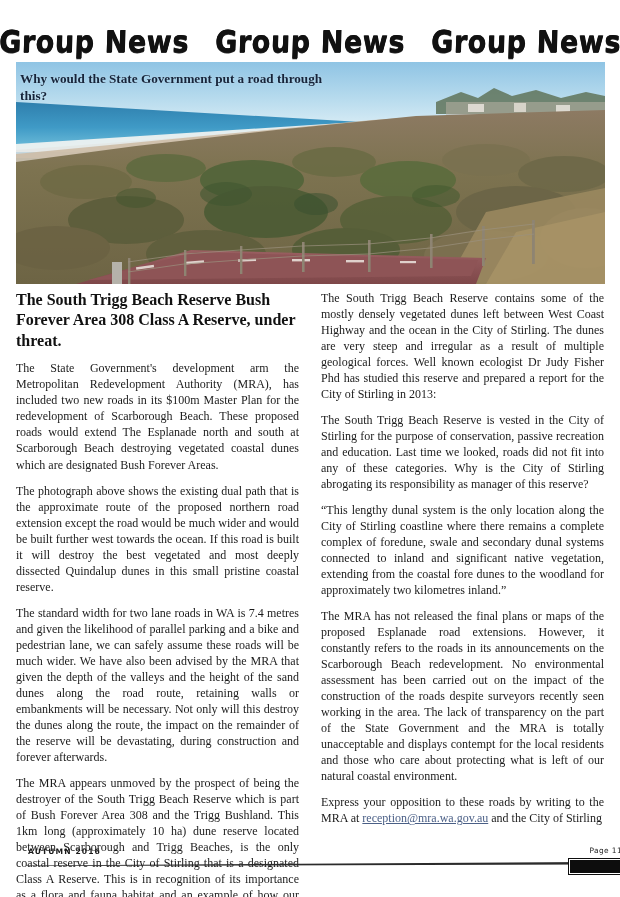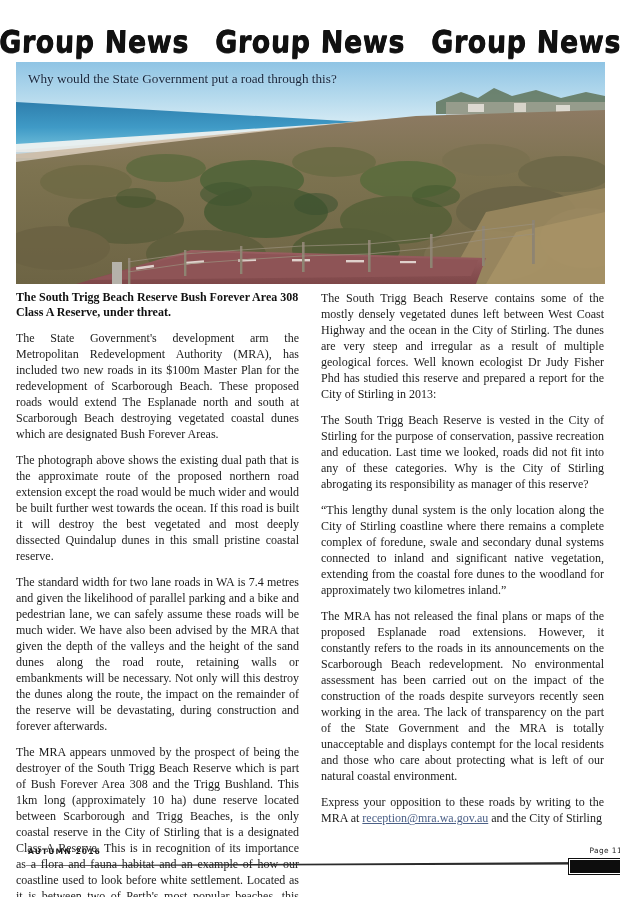--- a/index.html
+++ b/index.html
@@ -45,44 +45,44 @@
     left: 16px;
     top: 62px;
     width: 589px;
     height: 222px;
     overflow: hidden;
     background: #7fb6d8;
   }
   .photo-svg { display: block; width: 100%; height: 100%; }
   .photo-caption {
     position: absolute;
-    left: 12px;
+    left: 4px;
     top: 8px;
     width: 330px;
     font-family: "Liberation Serif", serif;
     font-size: 13.2px;
-    font-weight: 400;
+    font-weight: 700;
     line-height: 1.32;
     color: #16243a;
     text-shadow: 0 0 2px rgba(255,255,255,0.35);
   }
 
   
   .columns {
     position: absolute;
     left: 16px;
     top: 290px;
     width: 589px;
     display: flex;
     gap: 22px;
   }
   .col { width: 283px; }
 
   .article-title {
-    font-size: 12px;
+    font-size: 16px;
     font-weight: 700;
     line-height: 1.28;
     margin: 0 0 9px 0;
     color: #111;
   }
   p.body {
     margin: 0 0 10px 0;
     font-size: 12px;
     line-height: 1.335;
     text-align: justify;

